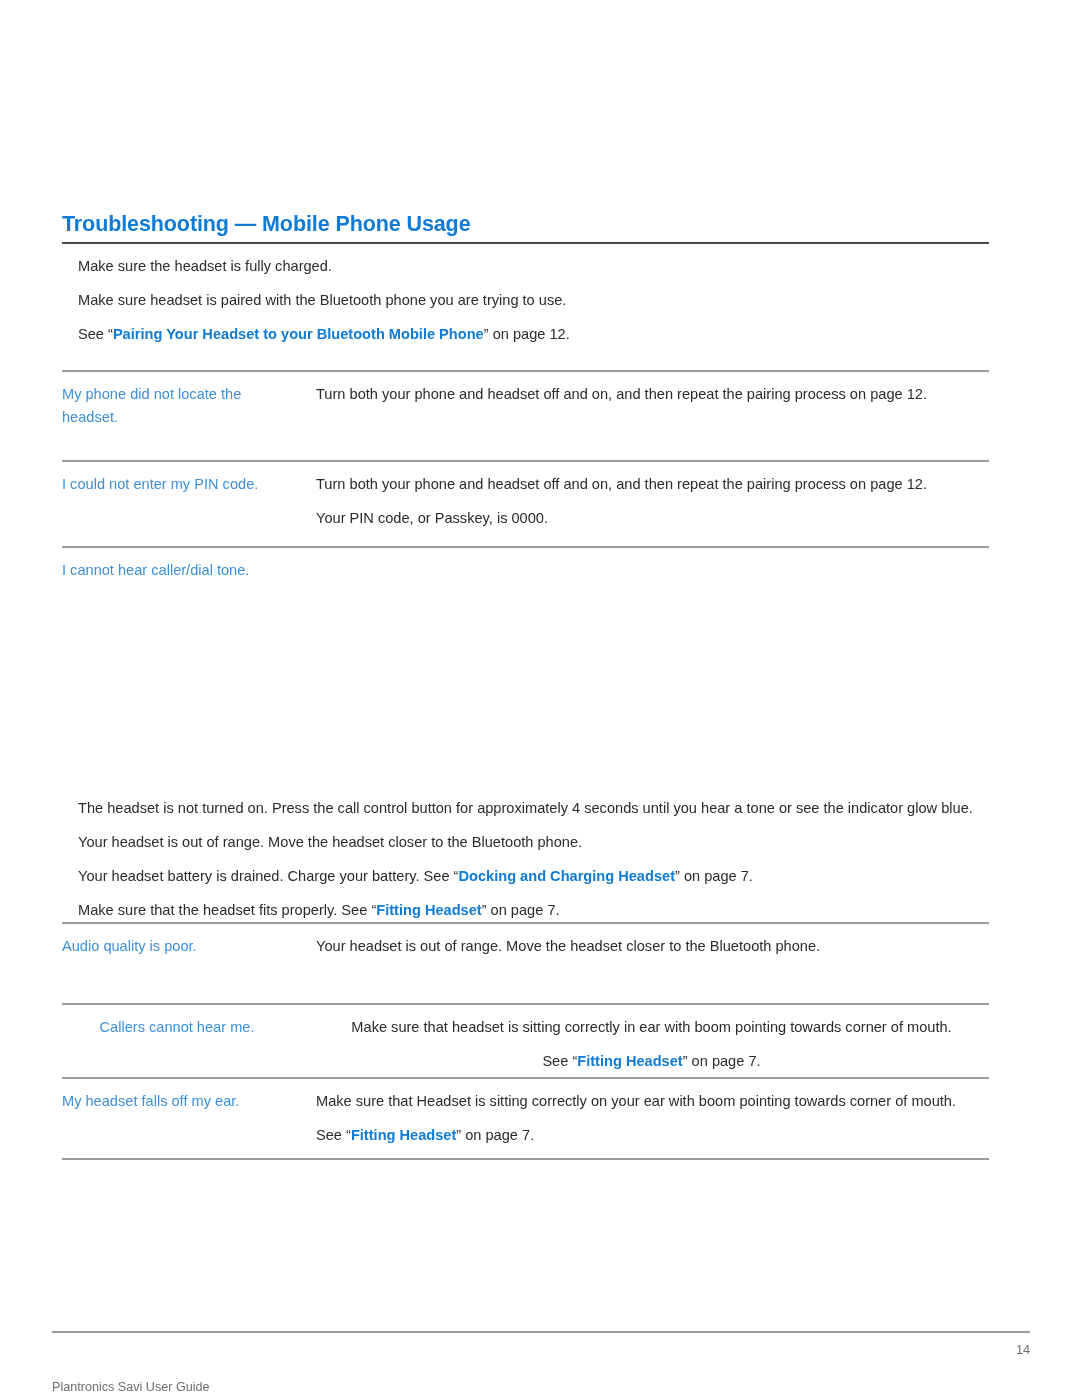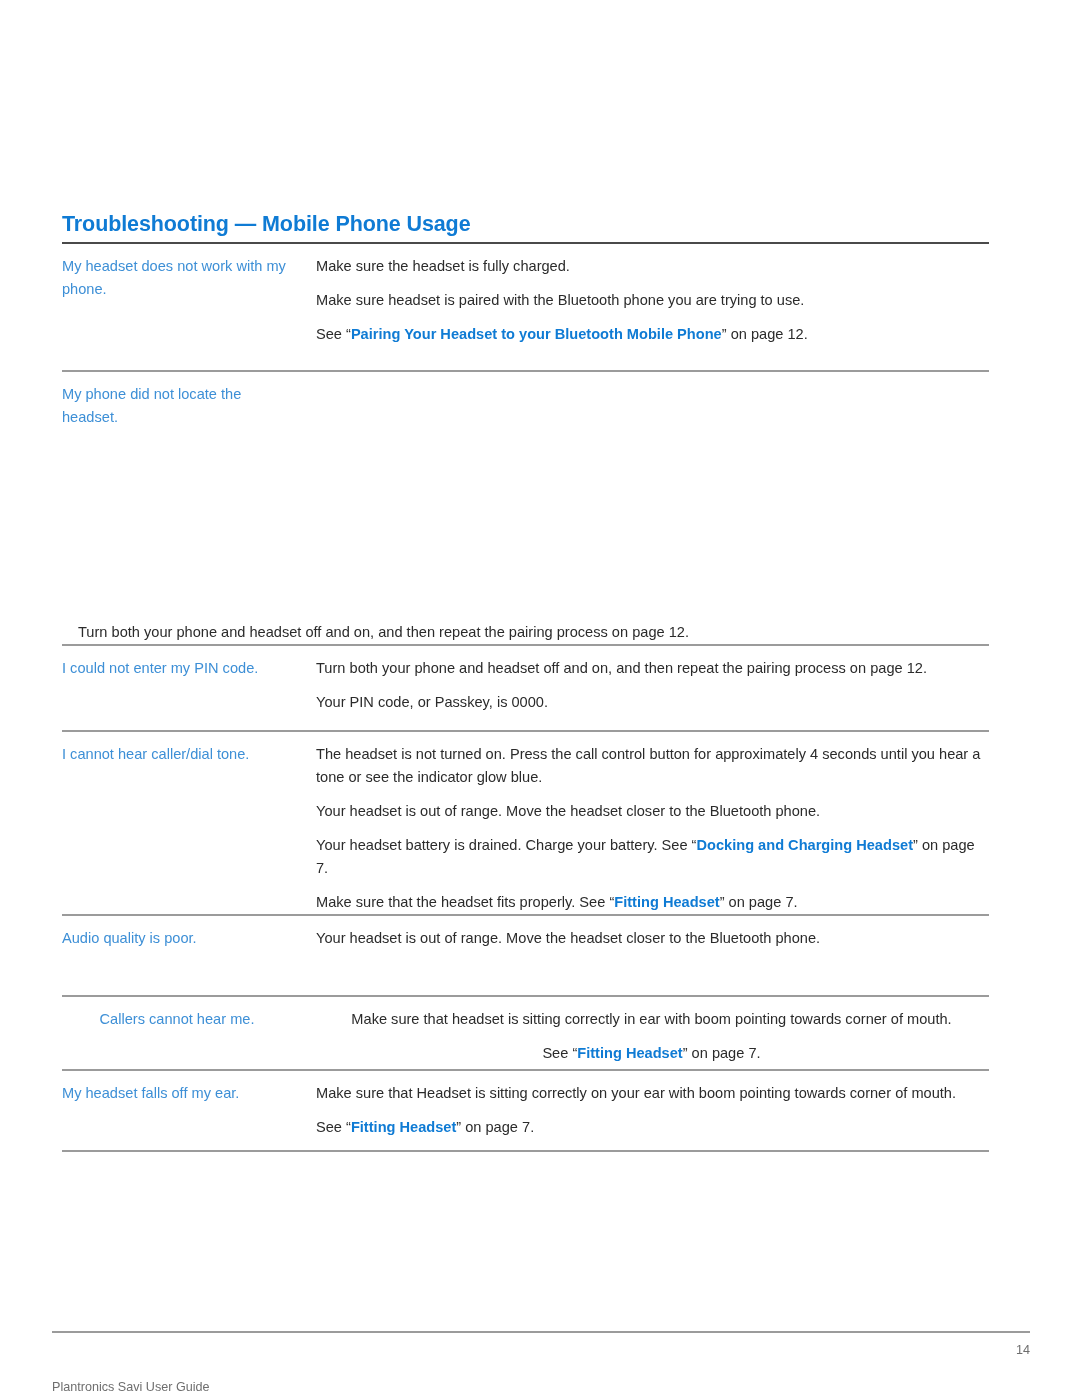--- a/index.html
+++ b/index.html
@@ -78,23 +78,23 @@
   }
   .cell-a p:last-child { margin-bottom: 0; }
   .xref {
     color: #0f7bd4;
     font-weight: bold;
   }
   .qmark { color: #2b2b2b; }
 
   
   .row.h-a { min-height: 126px; }   
-  .row.h-b { min-height: 88px; flex-direction: column;  }   
+  .row.h-b { min-height: 88px;  }   
   .row.h-c { min-height: 84px;  }   
-  .row.h-d { min-height: 172px; }   
+  .row.h-d { min-height: 172px; flex-direction: column; }   
   .row.h-e { min-height: 79px;  }   
   .row.h-f { min-height: 72px; text-align: center;  }   
   .row.h-g { min-height: 79px;  }   
 
   
   .footer-rule {
     position: absolute;
     left: 52px;
     top: 1331px;
     width: 978px;
@@ -125,21 +125,20 @@
 
 <div class="page">
 
   <h1 class="page-title">Troubleshooting — Mobile Phone Usage</h1>
 
   <div class="tbl">
 
     <div class="rule-top"></div>
 
     <div class="row h-a">
-      <div class="cell-q">My headset does not work with my phone.</div>
       <div class="cell-a">
         <p><span>Make sure the headset is fully charged.</span></p>
         <p><span>Make sure headset is paired with the Bluetooth phone you are trying to use.</span></p>
         <p><span class="qmark">See “</span><span class="xref">Pairing Your Headset to your Bluetooth Mobile Phone</span><span class="qmark">” on page 12.</span></p>
       </div>
     </div>
 
     <div class="rule"></div>
 
     <div class="row h-b">

